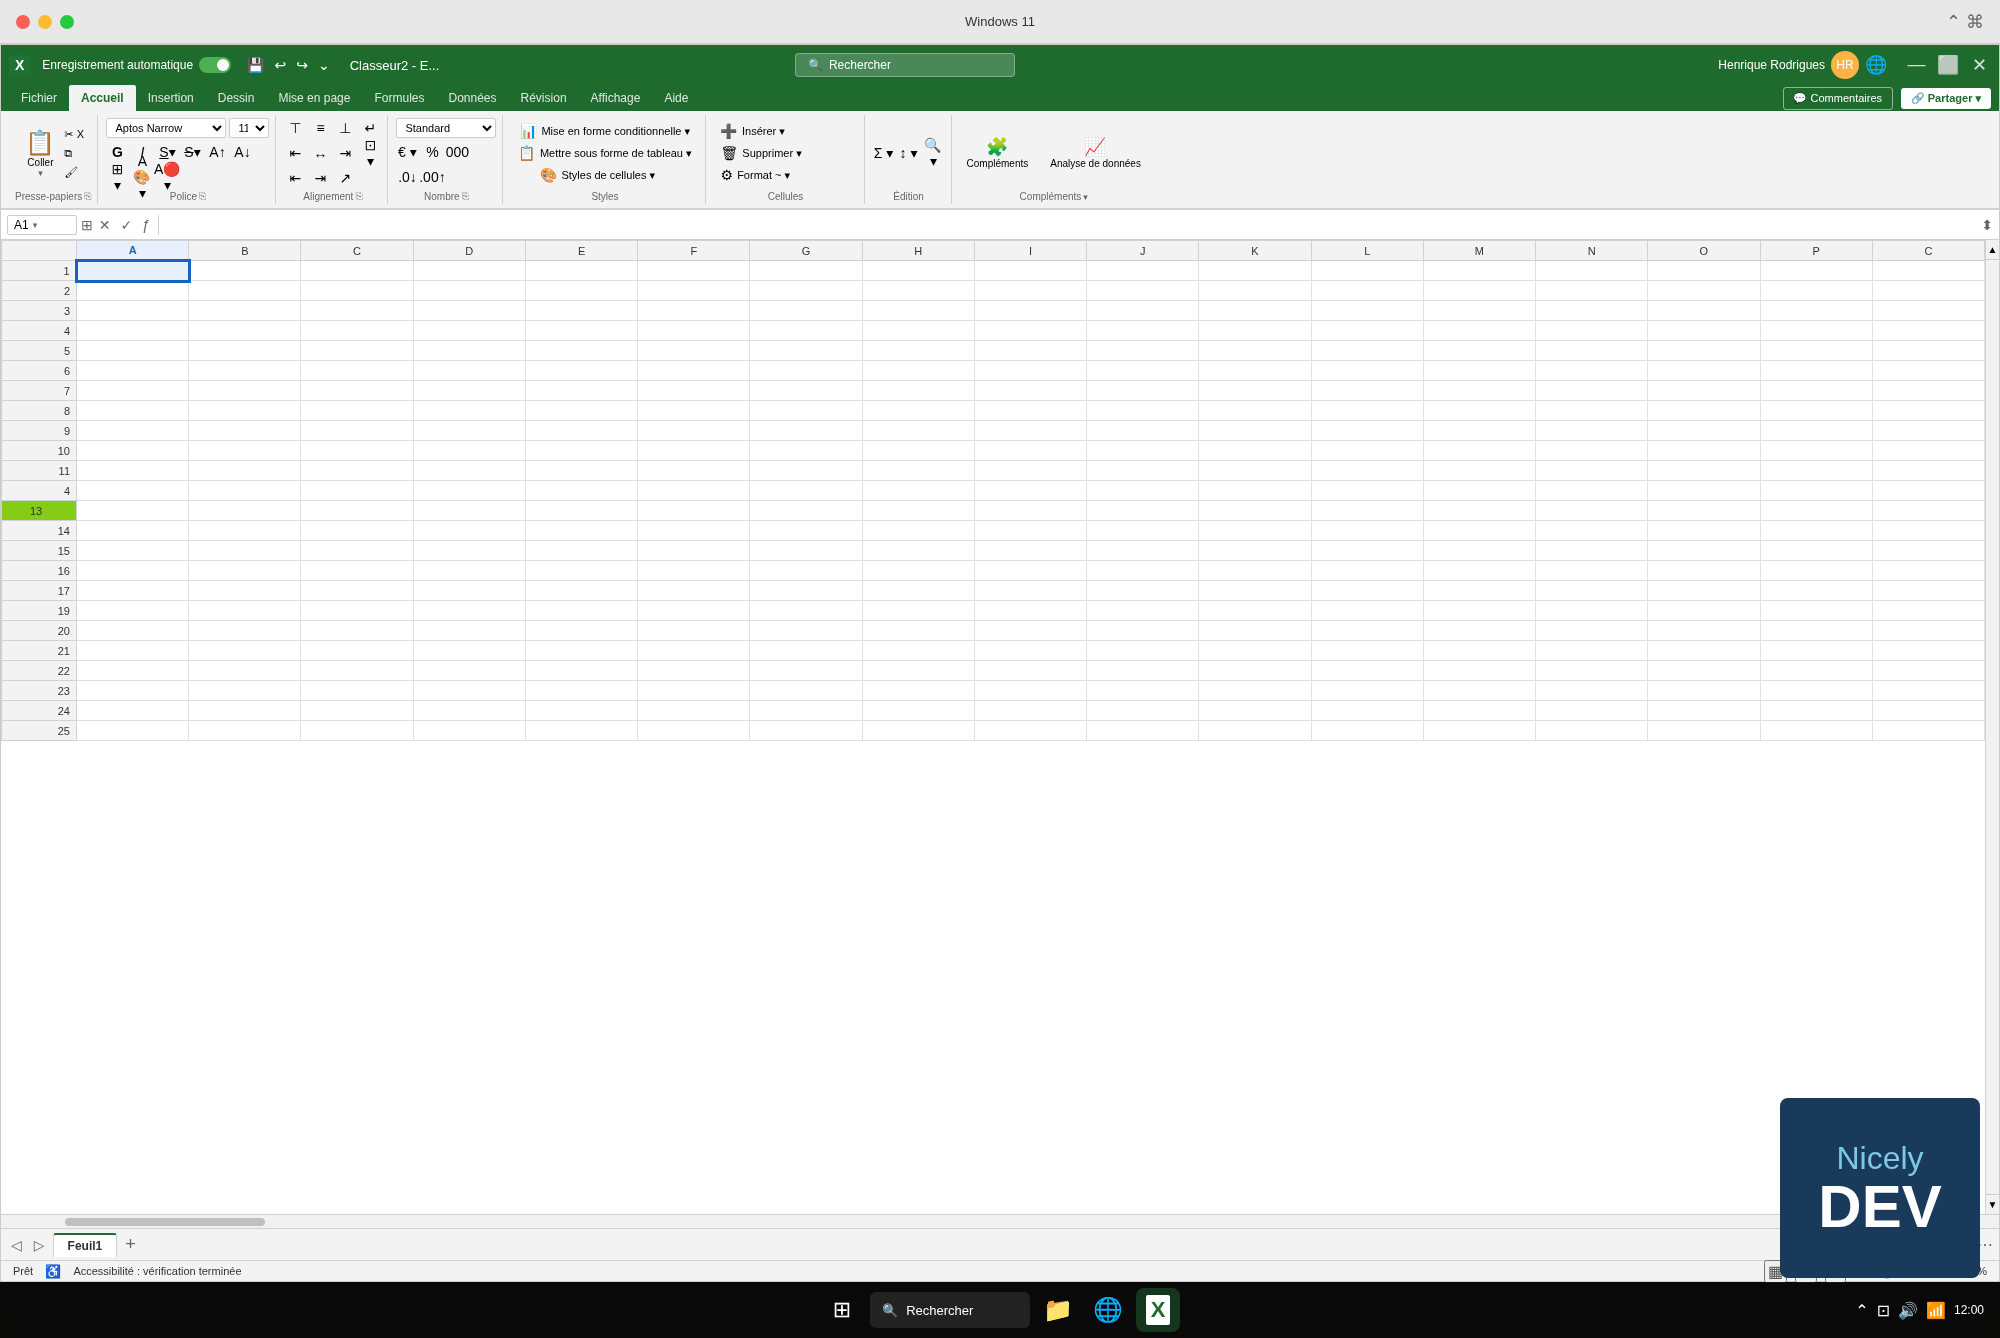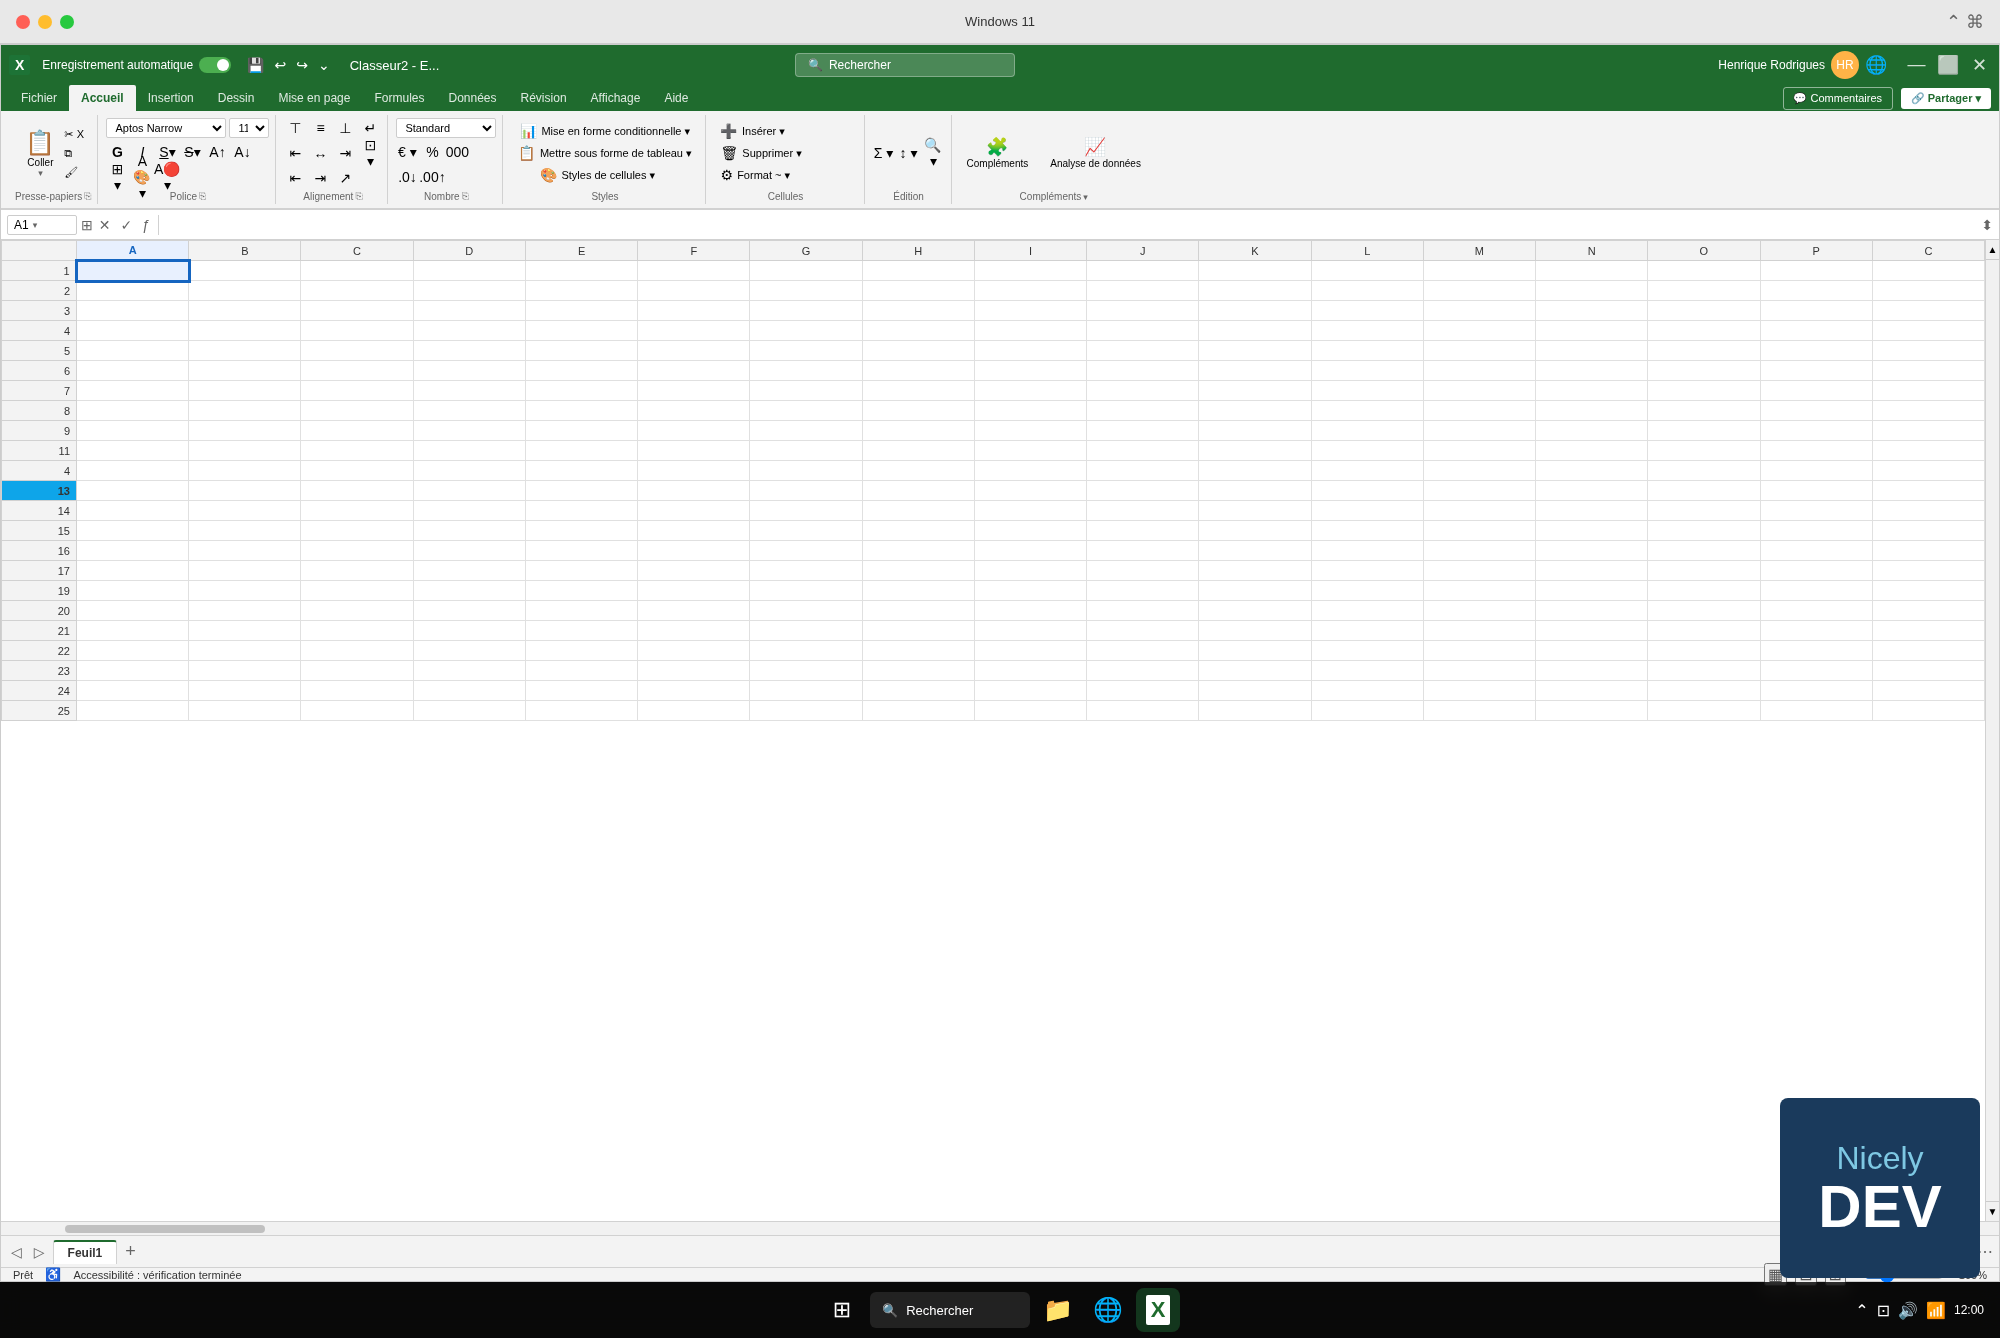--- a/index.html
+++ b/index.html
@@ -257,21 +257,21 @@
       border-bottom: none;
       border-radius: 3px 3px 0 0;
       color: #333;
     }
     .sheet-tab.active { background: white; border-top: 2px solid #1f6b2e; font-weight: 600; }
     .add-sheet-btn { font-size: 18px; color: #666; cursor: pointer; padding: 0 4px; }
     .sheet-tab-options { margin-left: auto; font-size: 16px; color: #666; cursor: pointer; }
 
     
     .status-bar {
-      height: 14px;
+      height: 21px;
       background: #f3f3f3;
       border-top: 1px solid #d1d1d1;
       display: flex;
       align-items: center;
       padding: 0 12px;
       gap: 12px;
       font-size: 11px;
       color: #333;
     }
     .status-right { margin-left: auto; display: flex; align-items: center; gap: 8px; }
@@ -817,20 +817,40 @@
                 <td></td>
                 <td></td>
                 <td></td>
                 <td></td>
                 <td></td>
                 <td></td>
                 <td></td>
                 <td></td>
               </tr>
               <tr>
+                <th style="background: rgb(243, 243, 243); border: 1px solid rgb(209, 209, 209); font-size: 11px; font-weight: normal; text-align: right; padding-right: 6px; width: 44px;">10</th>
+                <td></td>
+                <td></td>
+                <td></td>
+                <td></td>
+                <td></td>
+                <td></td>
+                <td></td>
+                <td></td>
+                <td></td>
+                <td></td>
+                <td></td>
+                <td></td>
+                <td></td>
+                <td></td>
+                <td></td>
+                <td></td>
+                <td></td>
+              </tr>
+              <tr>
                 <th style="background: rgb(243, 243, 243); border: 1px solid rgb(209, 209, 209); font-size: 11px; font-weight: normal; text-align: right; padding-right: 6px; width: 44px;">11</th>
                 <td></td>
                 <td></td>
                 <td></td>
                 <td></td>
                 <td></td>
                 <td></td>
                 <td></td>
                 <td></td>
                 <td></td>
@@ -857,21 +877,21 @@
                 <td></td>
                 <td></td>
                 <td></td>
                 <td></td>
                 <td></td>
                 <td></td>
                 <td></td>
                 <td></td>
               </tr>
               <tr>
-                <th style="background: #0ea5e9; border: 1px solid rgb(209, 209, 209); font-size: 11px; font-weight: bold; text-align: right; padding-right: 6px; width: 44px;">13</th>
+                <th style="background: #84cc16; border: 1px solid rgb(209, 209, 209); font-size: 11px; font-weight: normal; padding-right: 6px; width: 44px;">13</th>
                 <td></td>
                 <td></td>
                 <td></td>
                 <td></td>
                 <td></td>
                 <td></td>
                 <td></td>
                 <td></td>
                 <td></td>
                 <td></td>

